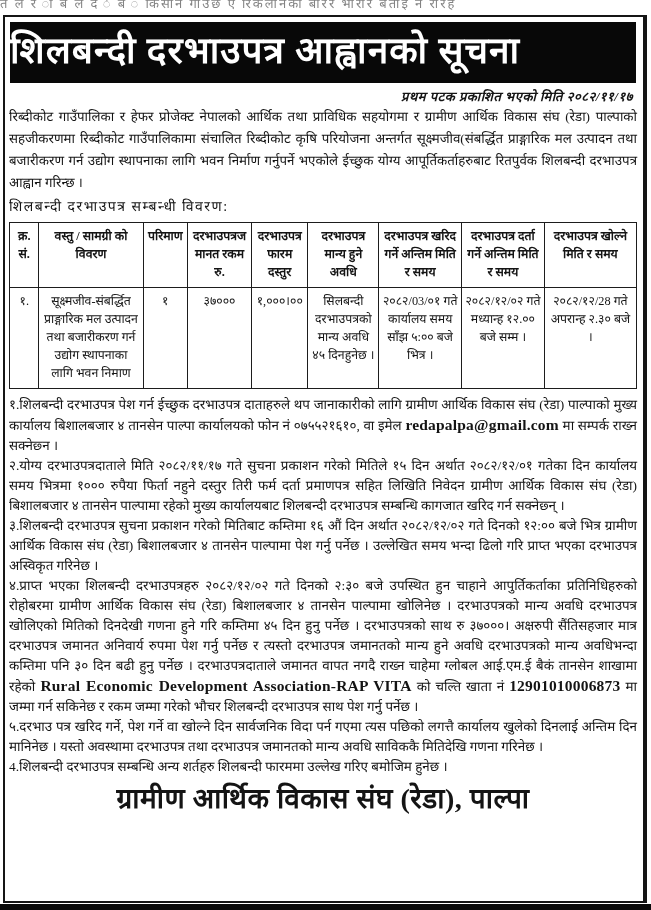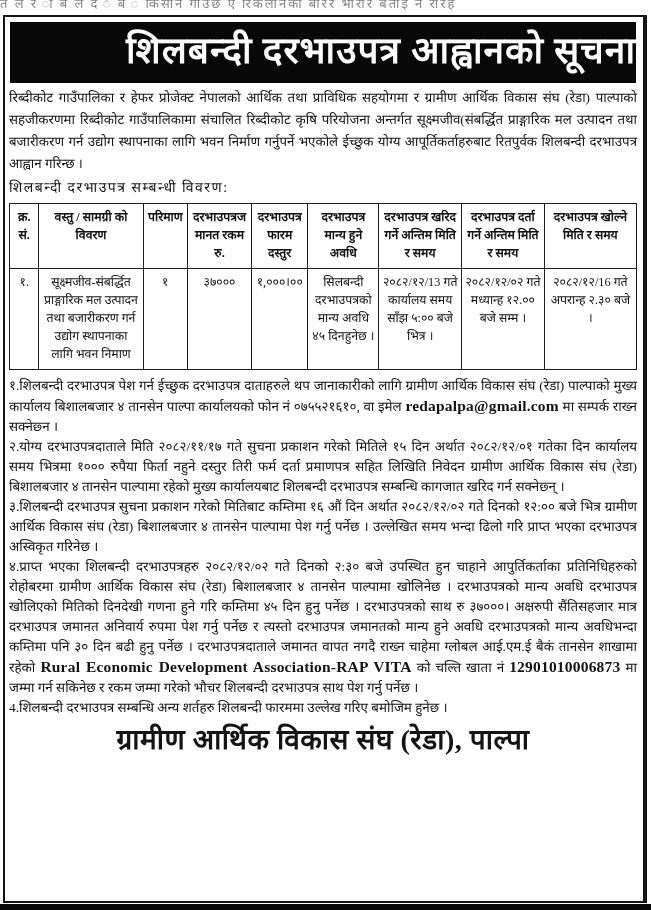--- a/index.html
+++ b/index.html
@@ -20,21 +20,21 @@
     position:absolute;left:3px;top:15px;right:4px;bottom:7px;
     border:2px solid #151515;background:#fff;
   }
   .page-inner{
     height:100%;box-sizing:border-box;border-right:2px solid #151515;
     padding:3px 6px 0 4px;
   }
   .bottom-bar{position:absolute;left:0;right:0;bottom:0;height:6px;background:#0a0a0a;}
 
   .banner{
-    background:#080808;color:#ffffff;text-align:right;
+    background:#080808;color:#ffffff;text-align:left;
     font-weight:bold;font-size:37px;line-height:1.25;
     padding:6px 0 9px;margin:2px 1px 4px;letter-spacing:1px;
   }
   .published{
     text-align:right;font-weight:bold;font-style:italic;
     font-size:13px;margin:2px 4px 1px 0;letter-spacing:.5px;
   }
   .notice-line{font-size:13.5px;margin:0 0 1px;line-height:20px;}
   .notice-line .label{font-weight:bold;letter-spacing:.3px;}
   .notice-line .value{font-size:16px;letter-spacing:.3px;}
@@ -78,20 +78,21 @@
   <span>त ल र ा ब ल द  े ब  ं    किसान गाउछ ए  रिकलानका बारर      भारार बताइ  न      रारह</span>
 </div>
 
 <div class="page">
   <div class="page-inner">
 
     <div class="banner">
       <span>शिलबन्दी दरभाउपत्र आह्वानको सूचना</span>
     </div>
 
+    <div class="published">प्रथम पटक प्रकाशित भएको मिति २०८२/११/१७</div>
 
 
     <p class="intro">रिब्दीकोट गाउँपालिका र हेफर प्रोजेक्ट नेपालको आर्थिक तथा प्राविधिक सहयोगमा र ग्रामीण आर्थिक विकास संघ (रेडा) पाल्पाको सहजीकरणमा रिब्दीकोट गाउँपालिकामा संचालित रिब्दीकोट कृषि परियोजना अन्तर्गत सूक्ष्मजीव(संबर्द्धित प्राङ्गारिक मल उत्पादन तथा बजारीकरण गर्न उद्योग स्थापनाका लागि भवन निर्माण गर्नुपर्ने भएकोले ईच्छुक योग्य आपूर्तिकर्ताहरुबाट रितपुर्वक शिलबन्दी दरभाउपत्र आह्वान गरिन्छ ।</p>
 
     <div class="tbl-heading">शिलबन्दी दरभाउपत्र सम्बन्धी विवरण:</div>
 
     <table class="spec">
       <colgroup>
         <col class="c1">
           <col class="c2">
@@ -115,32 +116,33 @@
         <th>दरभाउपत्र दर्ता गर्ने अन्तिम मिति र समय</th>
         <th>दरभाउपत्र खोल्ने मिति र समय</th>
       </tr>
       <tr>
         <td class="c-center">१.</td>
         <td>सूक्ष्मजीव-संबर्द्धित प्राङ्गारिक मल उत्पादन तथा बजारीकरण गर्न उद्योग स्थापनाका लागि भवन निमाण</td>
         <td class="c-center">१</td>
         <td class="c-center">३७०००</td>
         <td>१,०००।००</td>
         <td>सिलबन्दी दरभाउपत्रको मान्य अवधि ४५ दिनहुनेछ ।</td>
-        <td>२०८२/१२/13 गते कार्यालय समय साँझ ५:०० बजे भित्र ।</td>
+        <td>२०८२/03/०१ गते कार्यालय समय साँझ ५:०० बजे भित्र ।</td>
         <td>२०८२/१२/०२ गते मध्यान्ह १२.०० बजे सम्म ।</td>
-        <td>२०८२/१२/16 गते अपरान्ह २.३० बजे ।</td>
+        <td>२०८२/१२/28 गते अपरान्ह २.३० बजे ।</td>
       </tr>
     </tbody>
       </table>
 
     <div class="terms">
       <p><span>१.शिलबन्दी दरभाउपत्र पेश गर्न ईच्छुक दरभाउपत्र दाताहरुले थप जानाकारीको लागि ग्रामीण आर्थिक विकास संघ (रेडा) पाल्पाको मुख्य कार्यालय बिशालबजार ४ तानसेन पाल्पा कार्यालयको फोन नं ०७५५२१६१०, वा इमेल </span><span class="latin">redapalpa@gmail.com</span><span> मा सम्पर्क राख्न सक्नेछ्न ।</span></p>
       <p><span>२.योग्य दरभाउपत्रदाताले मिति २०८२/११/१७ गते सुचना प्रकाशन गरेको मितिले १५ दिन अर्थात २०८२/१२/०१ गतेका दिन कार्यालय समय भित्रमा १००० रुपैया फिर्ता नहुने दस्तुर तिरी फर्म दर्ता प्रमाणपत्र सहित लिखिति निवेदन ग्रामीण आर्थिक विकास संघ (रेडा) बिशालबजार ४ तानसेन पाल्पामा रहेको मुख्य कार्यालयबाट शिलबन्दी दरभाउपत्र सम्बन्धि कागजात खरिद गर्न सक्नेछ्न् ।</span></p>
       <p><span>३.शिलबन्दी दरभाउपत्र सुचना प्रकाशन गरेको मितिबाट कम्तिमा १६ औं दिन अर्थात २०८२/१२/०२ गते दिनको १२:०० बजे भित्र ग्रामीण आर्थिक विकास संघ (रेडा) बिशालबजार ४ तानसेन पाल्पामा पेश गर्नु पर्नेछ । उल्लेखित समय भन्दा ढिलो गरि प्राप्त भएका दरभाउपत्र अस्विकृत गरिनेछ ।</span></p>
       <p><span>४.प्राप्त भएका शिलबन्दी दरभाउपत्रहरु २०८२/१२/०२ गते दिनको २:३० बजे उपस्थित हुन चाहाने आपुर्तिकर्ताका प्रतिनिधिहरुको रोहोबरमा ग्रामीण आर्थिक विकास संघ (रेडा) बिशालबजार ४ तानसेन पाल्पामा खोलिनेछ । दरभाउपत्रको मान्य अवधि दरभाउपत्र खोलिएको मितिको दिनदेखी गणना हुने गरि कम्तिमा ४५ दिन हुनु पर्नेछ । दरभाउपत्रको साथ रु ३७०००। अक्षरुपी सैंतिसहजार मात्र दरभाउपत्र जमानत अनिवार्य रुपमा पेश गर्नु पर्नेछ र त्यस्तो दरभाउपत्र जमानतको मान्य हुने अवधि दरभाउपत्रको मान्य अवधिभन्दा कम्तिमा पनि ३० दिन बढी हुनु पर्नेछ । दरभाउपत्रदाताले जमानत वापत नगदै राख्न चाहेमा ग्लोबल आई.एम.ई बैकं तानसेन शाखामा रहेको </span><span class="latin">Rural Economic Development Association-RAP VITA</span><span> को चल्ति खाता नं </span><span class="latin">12901010006873</span><span> मा जम्मा गर्न सकिनेछ र रकम जम्मा गरेको भौचर शिलबन्दी दरभाउपत्र साथ पेश गर्नु पर्नेछ ।</span></p>
+      <p><span>५.दरभाउ पत्र खरिद गर्ने, पेश गर्ने वा खोल्ने दिन सार्वजनिक विदा पर्न गएमा त्यस पछिको लगत्तै कार्यालय खुलेको दिनलाई अन्तिम दिन मानिनेछ । यस्तो अवस्थामा दरभाउपत्र तथा दरभाउपत्र जमानतको मान्य अवधि साविककै मितिदेखि गणना गरिनेछ ।</span></p>
       <p><span>4.शिलबन्दी दरभाउपत्र सम्बन्धि अन्य शर्तहरु शिलबन्दी फारममा उल्लेख गरिए बमोजिम हुनेछ ।</span></p>
     </div>
 
     <div class="footer-org">ग्रामीण आर्थिक विकास संघ (रेडा), पाल्पा</div>
 
   </div>
 </div>
 
 <div class="bottom-bar"></div>
 

